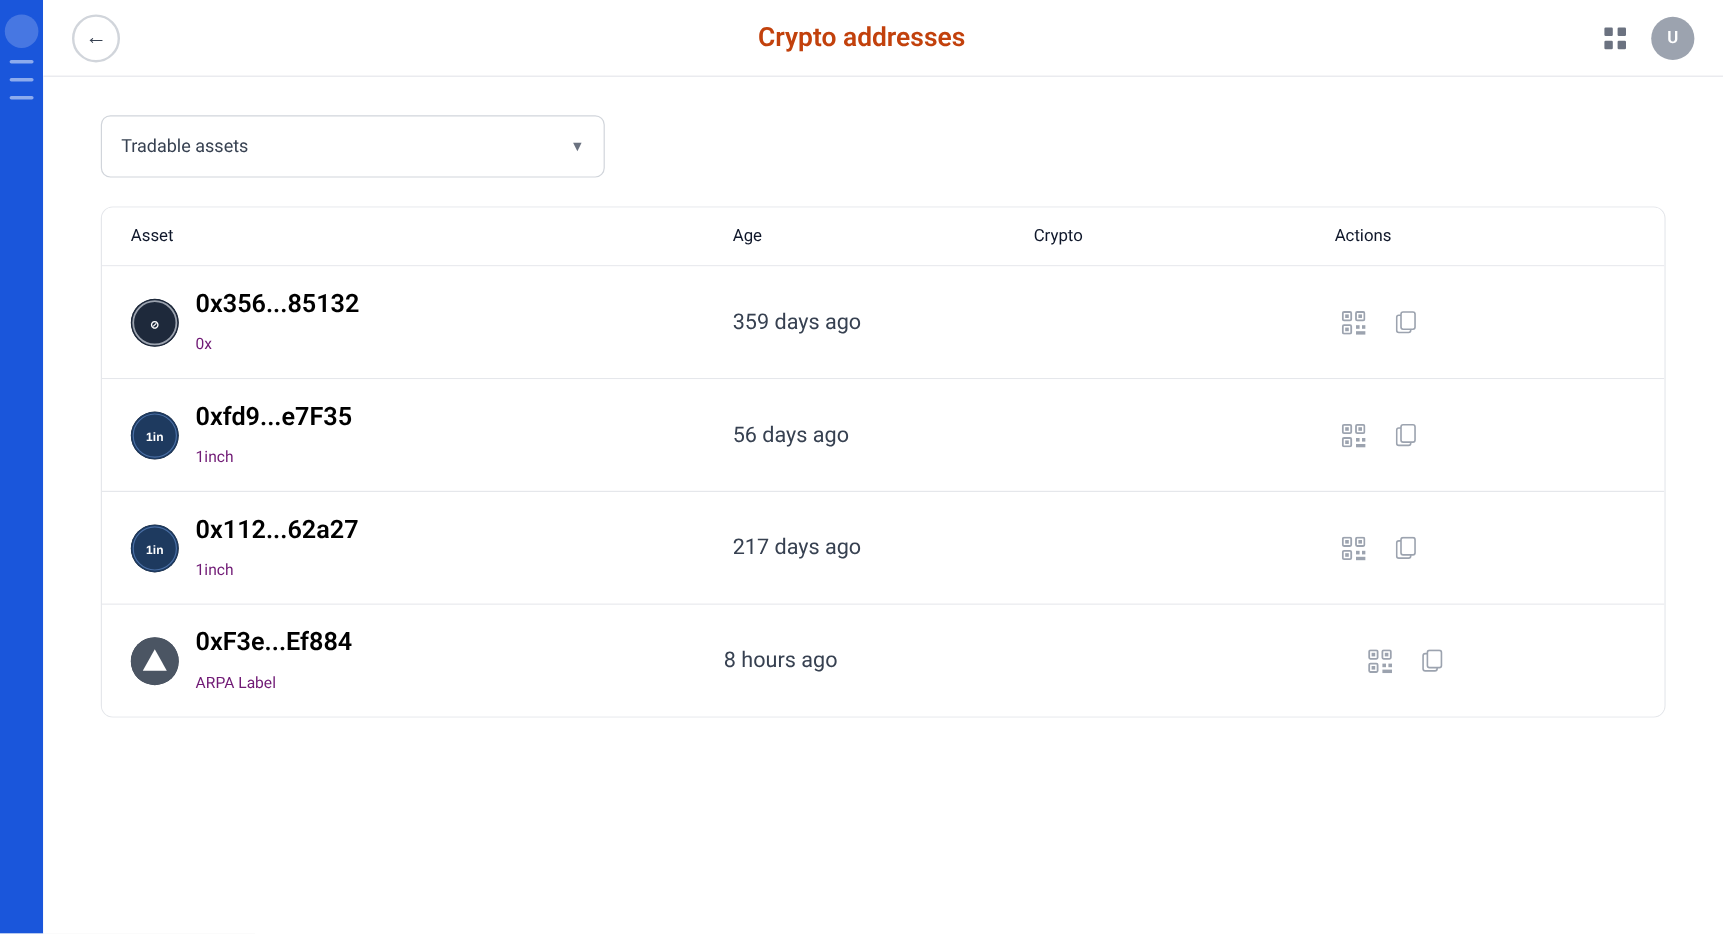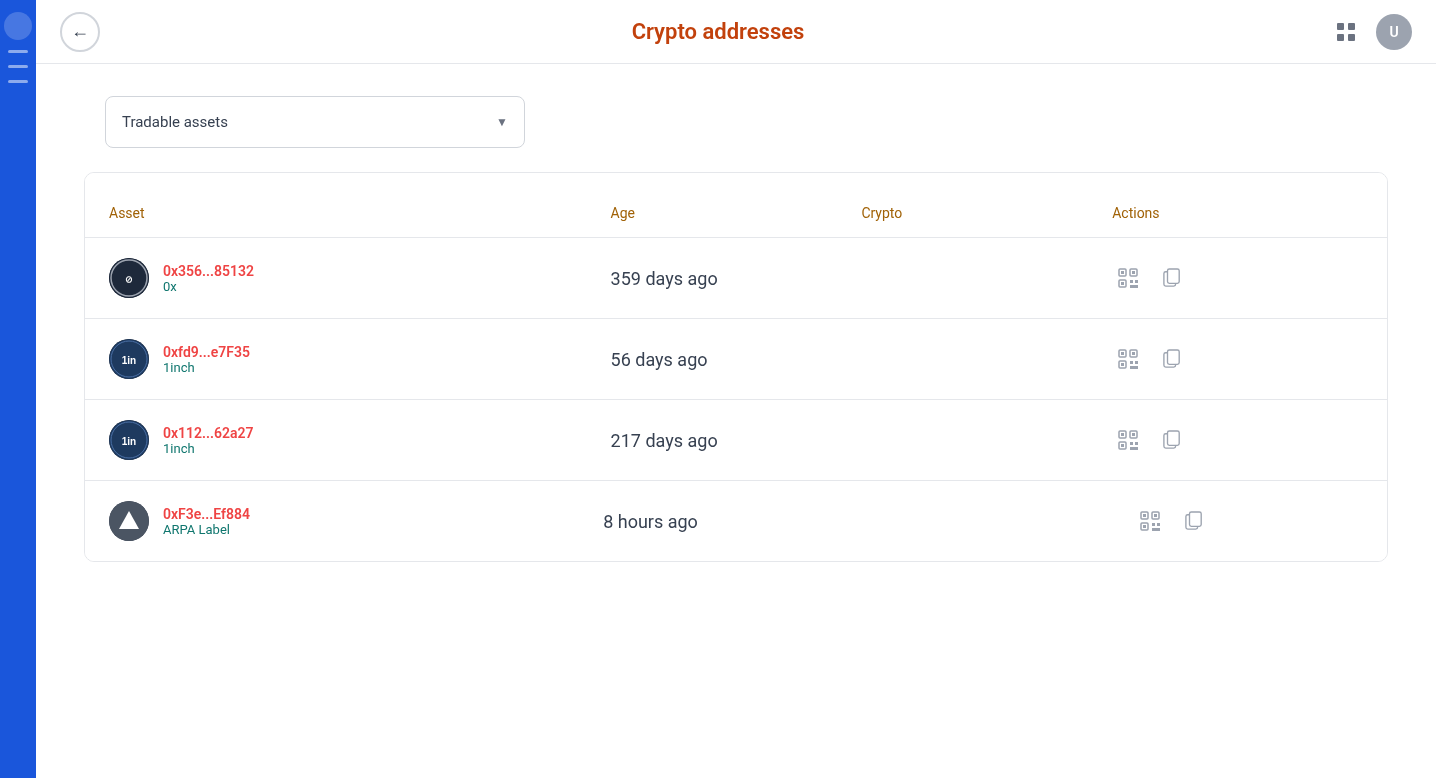--- a/index.html
+++ b/index.html
@@ -111,21 +111,20 @@
     
     .content {
       padding: 32px 48px;
       flex: 1;
       overflow-y: auto;
     }
 
     
     .dropdown-wrapper {
       margin-bottom: 24px;
-      margin-left: 21px;
     }
     .dropdown {
       width: 420px;
       height: 52px;
       border: 1.5px solid #d1d5db;
       border-radius: 8px;
       background: #ffffff;
       display: flex;
       align-items: center;
       justify-content: space-between;
@@ -147,23 +146,22 @@
     }
     .table-header {
       display: grid;
       grid-template-columns: 2fr 1fr 1fr 1fr;
       padding: 16px 24px;
       background: #ffffff;
       border-bottom: 1px solid #e5e7eb;
     }
     .table-header-cell {
       font-size: 14px;
-      color: #a16207;
+      color: #0f172a;
       font-weight: 400;
-      margin-top: 16px;
     }
     .table-row {
       display: grid;
       grid-template-columns: 2fr 1fr 1fr 1fr;
       padding: 20px 24px;
       align-items: center;
       background: #ffffff;
       border-bottom: 1px solid #e5e7eb;
     }
     .table-row:last-child {
@@ -189,28 +187,28 @@
       background: #1e293b;
     }
     .asset-icon-arpa {
       background: #374151;
     }
     .asset-info {
       display: flex;
       flex-direction: column;
     }
     .asset-address {
-      font-size: 14px;
+      font-size: 21px;
       font-weight: 600;
-      color: #ef4444;
+      color: #000000;
     }
     .asset-label {
       font-size: 13px;
-      color: #0f766e;
-      margin-top: 0;
+      color: #701a75;
+      margin-top: 14px;
     }
     .age-cell {
       font-size: 18px;
       color: #374151;
     }
     .label-cell {
       font-size: 14px;
       color: #374151;
     }
     .actions-cell {

